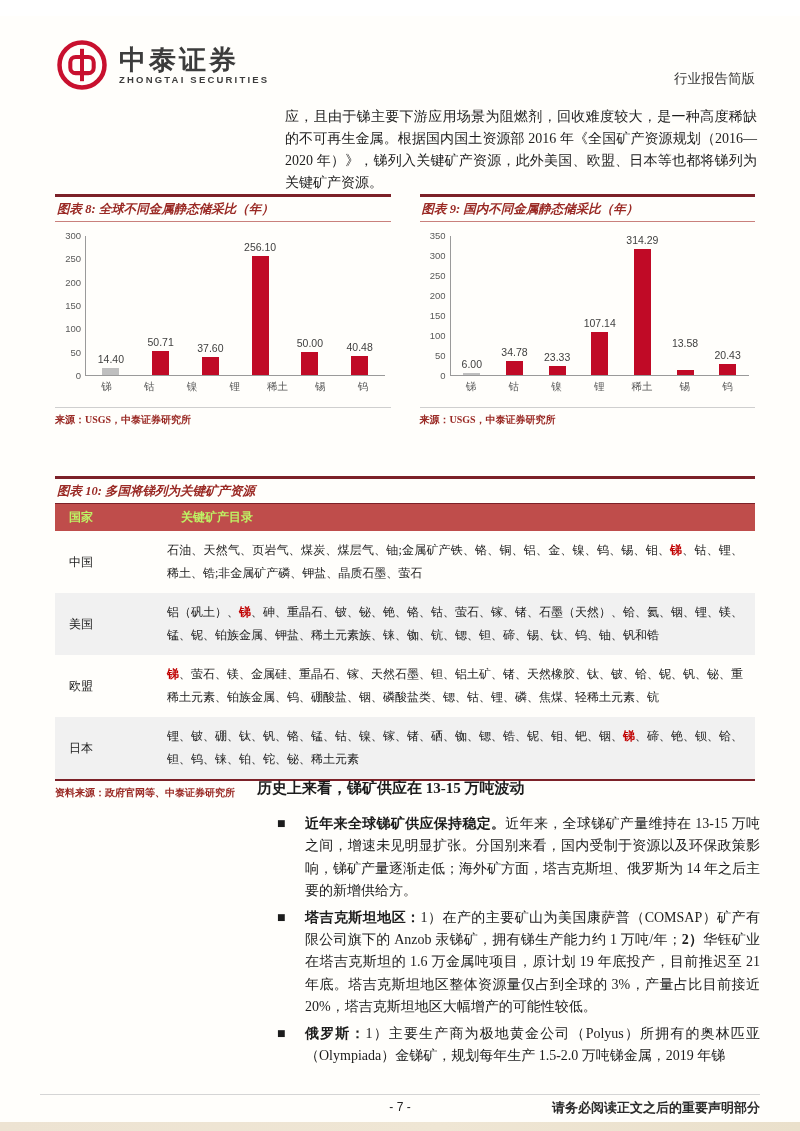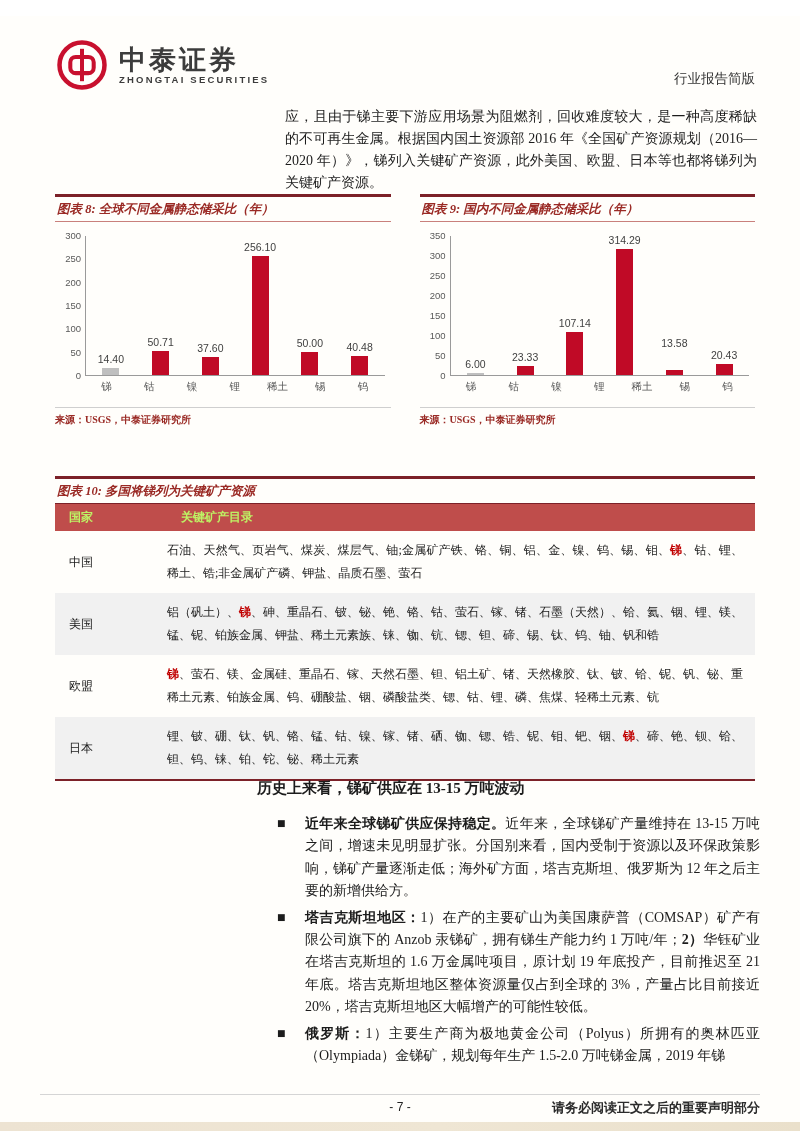--- a/index.html
+++ b/index.html
@@ -159,20 +159,24 @@
               <div class="ytick" style="bottom: 95px;">250</div>
               <div class="ytick" style="bottom: 115px;">300</div>
               <div class="ytick" style="bottom: 135px; text-align: center;">350</div>
             </div>
             <div class="plot-area">
               <div class="bar-slot">
                 <div class="bar-value" style="bottom: 5.4px;">6.00</div>
                 <div class="bar" style="height: 2.4px; background: rgb(191, 191, 191);"></div>
               </div>
               <div class="bar-slot">
+                <div class="bar-value" style="bottom: 16.912px;">34.78</div>
+                <div class="bar" style="height: 13.912px; background: rgb(192, 10, 38);"></div>
+              </div>
+              <div class="bar-slot">
                 <div class="bar-value" style="bottom: 12.332px;">23.33</div>
                 <div class="bar" style="height: 9.332px; background: rgb(192, 10, 38);"></div>
               </div>
               <div class="bar-slot">
                 <div class="bar-value" style="bottom: 45.856px;">107.14</div>
                 <div class="bar" style="height: 42.856px; background: rgb(192, 10, 38);"></div>
               </div>
               <div class="bar-slot">
                 <div class="bar-value" style="bottom: 128.716px;">314.29</div>
                 <div class="bar" style="height: 125.716px; background: rgb(192, 10, 38);"></div>
@@ -224,27 +228,28 @@
           <tr>
             <td class="country">欧盟</td>
             <td class="minerals"><span class="hl">锑</span><span>、萤石、镁、金属硅、重晶石、镓、天然石墨、钽、铝土矿、锗、天然橡胶、钛、铍、铪、铌、钒、铋、重稀土元素、铂族金属、钨、硼酸盐、铟、磷酸盐类、锶、钴、锂、磷、焦煤、轻稀土元素、钪</span></td>
           </tr>
           <tr>
             <td class="country">日本</td>
             <td class="minerals"><span>锂、铍、硼、钛、钒、铬、锰、钴、镍、镓、锗、硒、铷、锶、锆、铌、钼、钯、铟、</span><span class="hl">锑</span><span>、碲、铯、钡、铪、钽、钨、铼、铂、铊、铋、稀土元素</span></td>
           </tr>
         </tbody>
     </table>
+    <div class="table-source">资料来源：政府官网等、中泰证券研究所</div>
   </div>
 
   <div class="section-heading">历史上来看，锑矿供应在 13-15 万吨波动</div>
   <div class="bullets">
       <div class="bullet">
         <span class="bullet-marker">■</span>
-        <span class="bullet-text"><span class="b">近年来全球锑矿供应保持稳定。</span><span>近年来，全球锑矿产量维持在 13-15 万吨之间，增速未见明显扩张。分国别来看，国内受制于资源以及环保政策影响，锑矿产量逐渐走低；海外矿方面，塔吉克斯坦、俄罗斯为 12 年之后主要的新增供给方。</span></span>
+        <span class="bullet-text"><span class="b">近年来全球锑矿供应保持稳定。</span><span>近年来，全球锑矿产量维持在 13-15 万吨之间，增速未见明显扩张。分国别来看，国内受制于资源以及环保政策影响，锑矿产量逐渐走低；海外矿方面，塔吉克斯坦、俄罗斯为 14 年之后主要的新增供给方。</span></span>
       </div>
       <div class="bullet">
         <span class="bullet-marker">■</span>
         <span class="bullet-text"><span class="b">塔吉克斯坦地区：</span><span>1）在产的主要矿山为美国康萨普（COMSAP）矿产有限公司旗下的 Anzob 汞锑矿，拥有锑生产能力约 1 万吨/年；</span><span class="b">2）</span><span>华钰矿业在塔吉克斯坦的 1.6 万金属吨项目，原计划 19 年底投产，目前推迟至 21 年底。塔吉克斯坦地区整体资源量仅占到全球的 3%，产量占比目前接近 20%，塔吉克斯坦地区大幅增产的可能性较低。</span></span>
       </div>
       <div class="bullet">
         <span class="bullet-marker">■</span>
         <span class="bullet-text"><span class="b">俄罗斯：</span><span>1）主要生产商为极地黄金公司（Polyus）所拥有的奥林匹亚（Olympiada）金锑矿，规划每年生产 1.5-2.0 万吨锑金属，2019 年锑</span></span>
       </div>
     </div>

